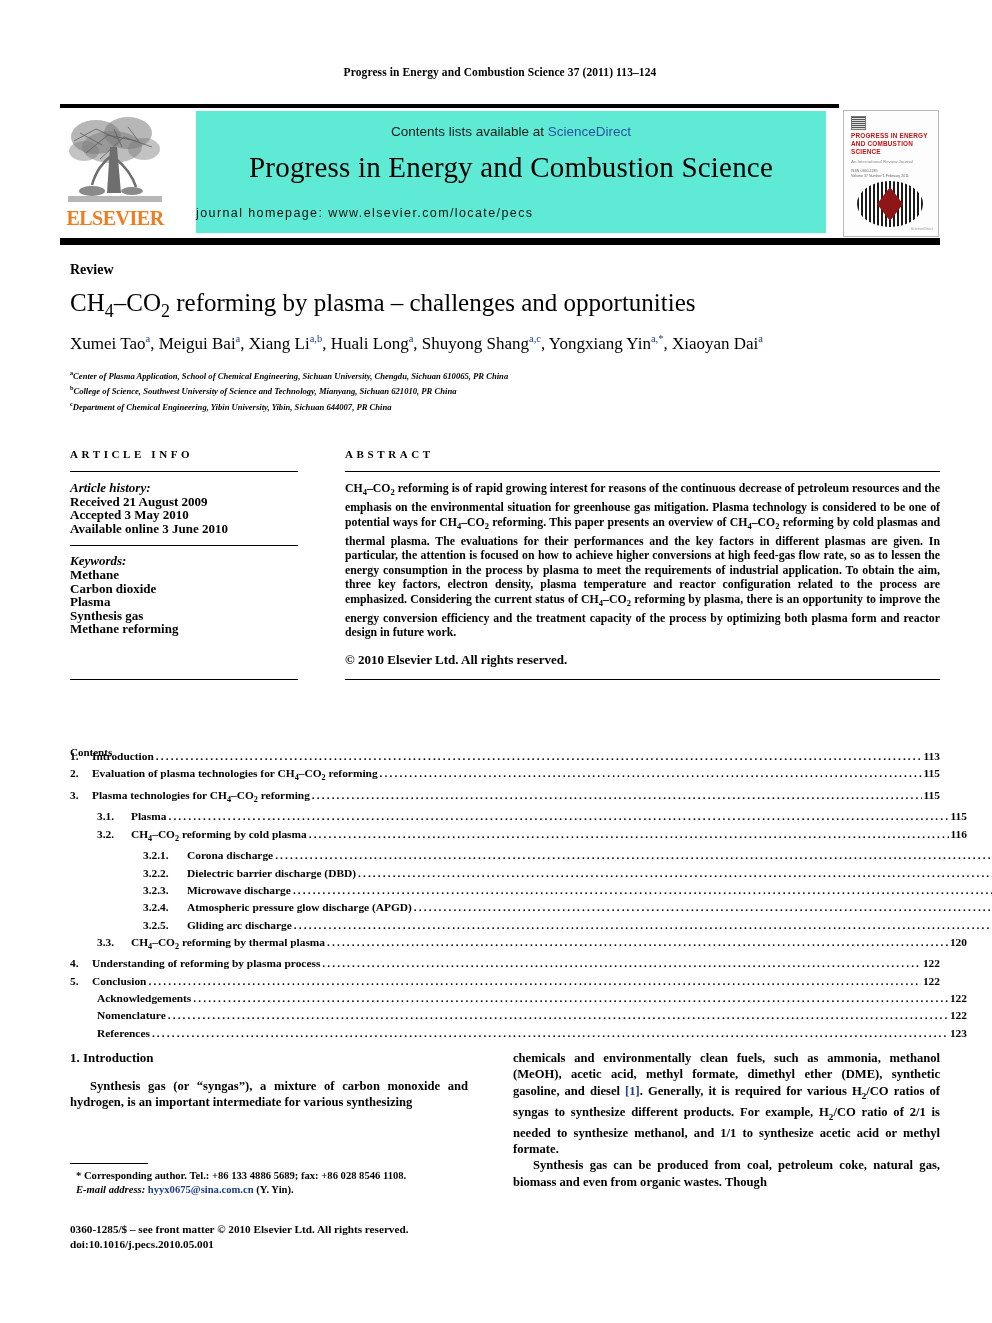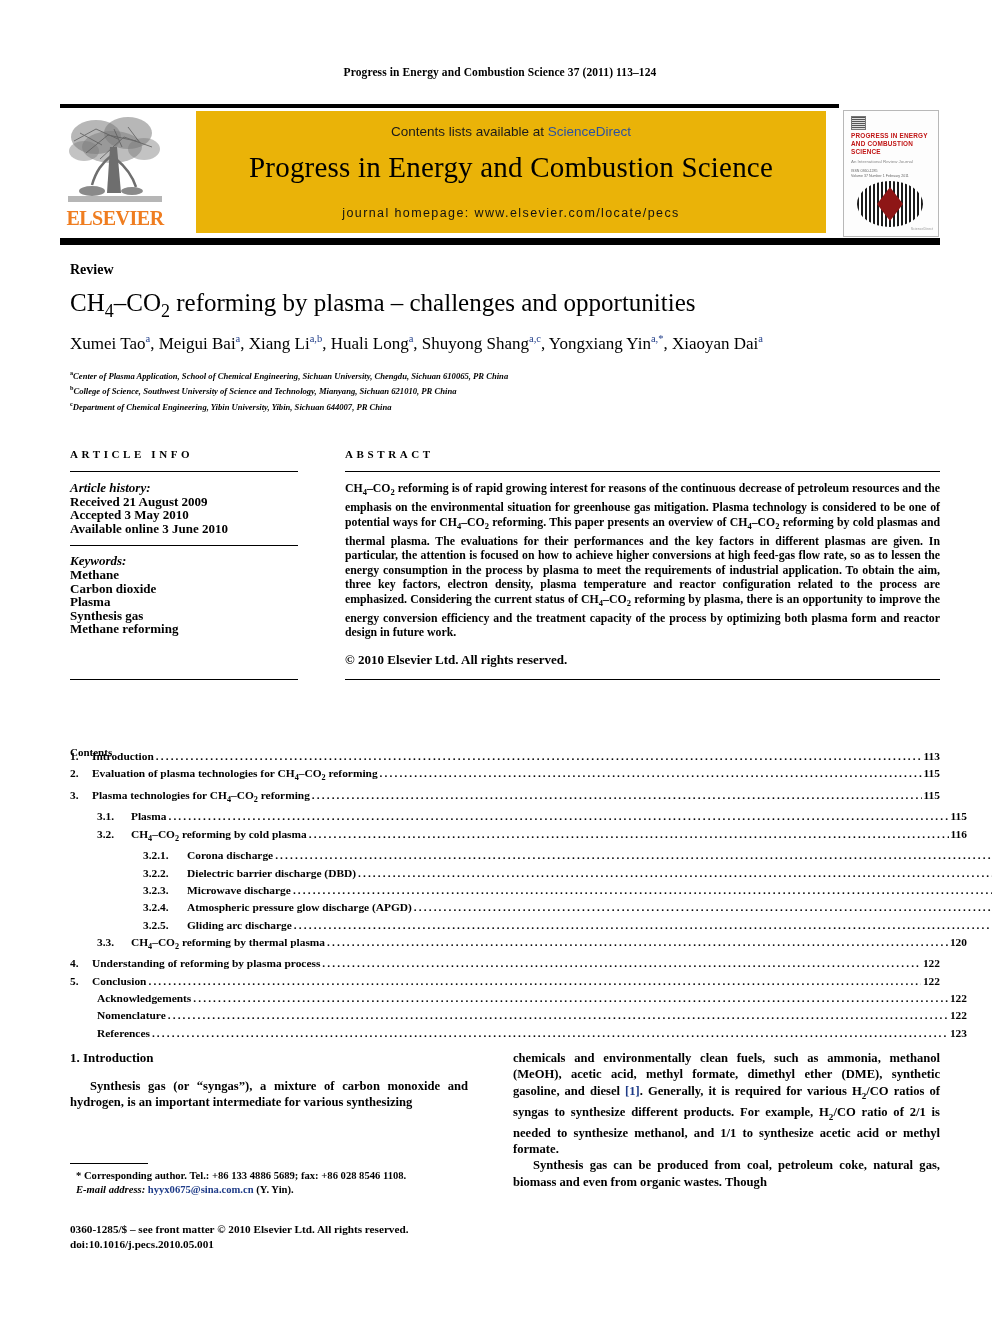--- a/index.html
+++ b/index.html
@@ -43,21 +43,21 @@
   .rule-bottom {
     position: absolute;
     left: 60px; top: 238px;
     width: 880px; height: 7px;
     background: #000;
   }
   .grey-box {
     position: absolute;
     left: 196px; top: 111px;
     width: 630px; height: 122px;
-    background: #eab308;
+    background: #5eead4;
   }
   .grey-box .contents-line {
     position: absolute;
     left: 0; top: 13px;
     width: 100%;
     text-align: center;
     font-family: "Liberation Sans", "DejaVu Sans", sans-serif;
     font-size: 13.5px;
     color: #1a1a1a;
   }
@@ -71,21 +71,21 @@
     width: 100%;
     text-align: center;
     font-size: 29px;
     font-family: "Liberation Serif", "DejaVu Serif", serif;
     letter-spacing: .2px;
   }
   .grey-box .homepage {
     position: absolute;
     left: 0; top: 95px;
     width: 100%;
-    text-align: center;
+    text-align: left;
     font-family: "Liberation Sans", "DejaVu Sans", sans-serif;
     font-size: 12.5px;
     letter-spacing: 1.4px;
     color: #111;
   }
 
   
   .elsevier-logo {
     position: absolute;
     left: 66px; top: 111px;

